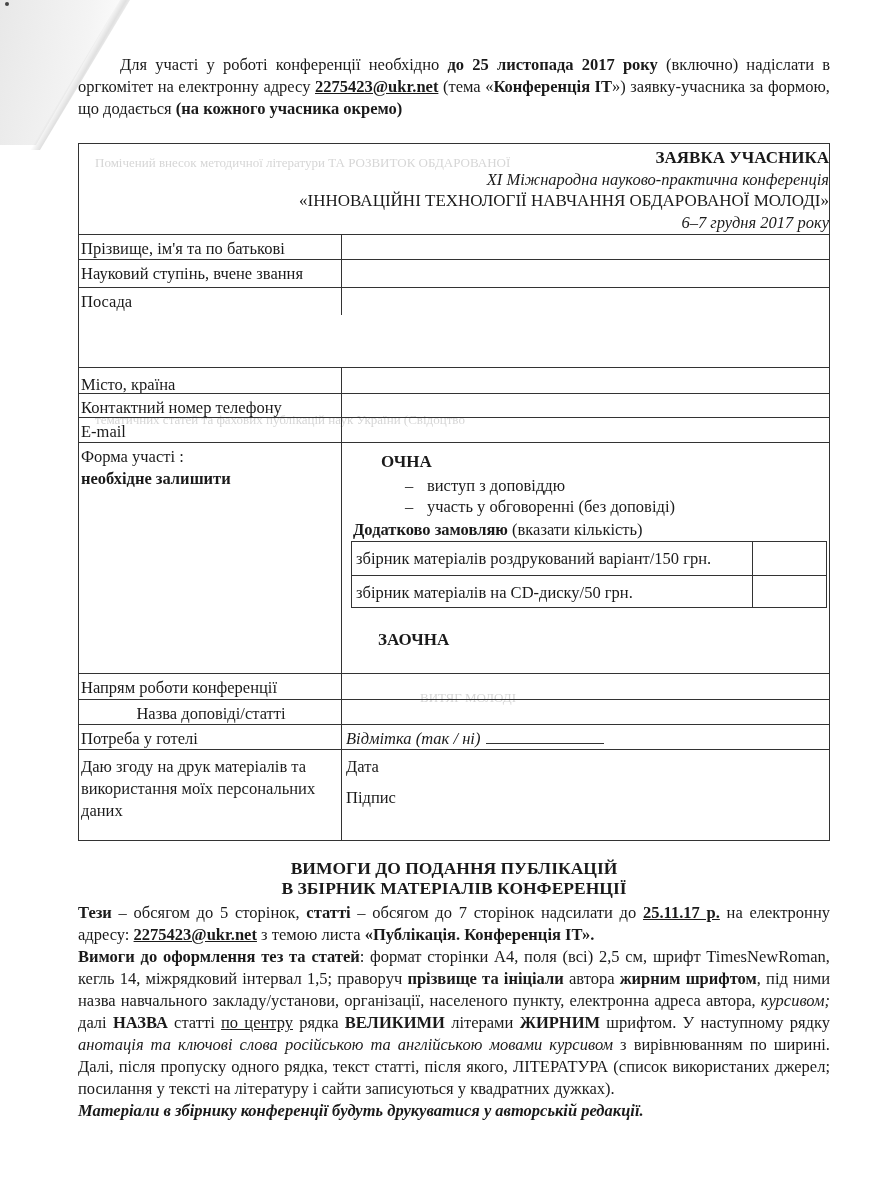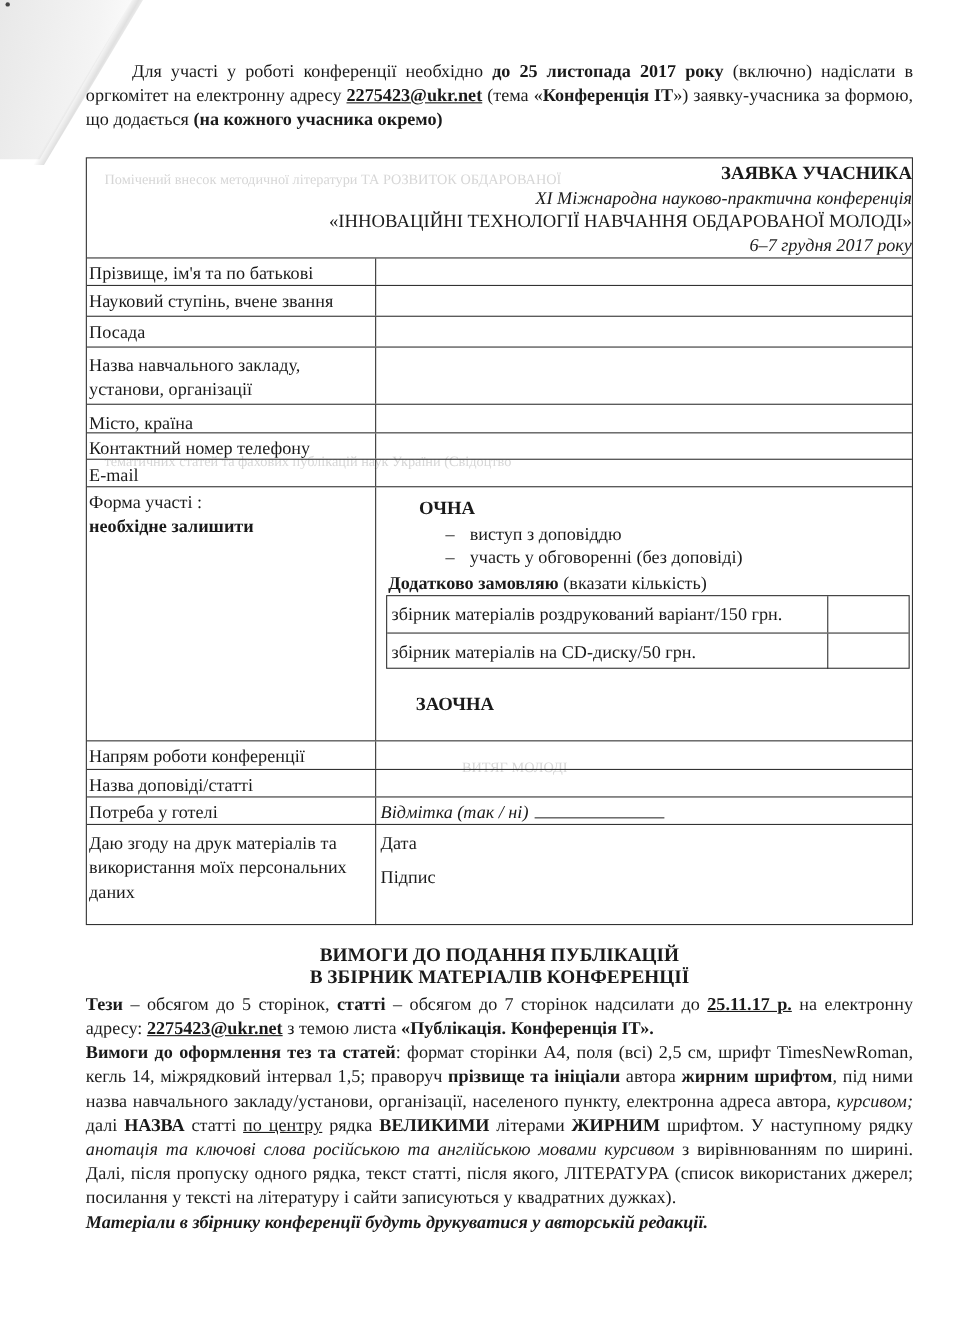--- a/index.html
+++ b/index.html
@@ -118,24 +118,20 @@
       <div class="val"></div>
     </div>
     <div class="row" style="top:115px;height:28px;">
       <div class="lbl">Науковий ступінь, вчене звання</div>
       <div class="val"></div>
     </div>
     <div class="row" style="top:143px;height:28px;">
       <div class="lbl">Посада</div>
       <div class="val"></div>
     </div>
-    <div class="row" style="top:171px;height:52px;">
-      <div class="lbl" style="padding-top:5px;">Назва навчального закладу, установи, організації</div>
-      <div class="val"></div>
-    </div>
     <div class="row" style="top:223px;height:26px;">
       <div class="lbl" style="padding-top:6px;">Місто, країна</div>
       <div class="val"></div>
     </div>
     <div class="row" style="top:249px;height:24px;">
       <div class="lbl">Контактний номер телефону</div>
       <div class="val"></div>
     </div>
     <div class="row" style="top:273px;height:25px;">
       <div class="lbl">E-mail</div>
@@ -169,21 +165,21 @@
           </div>
         </div>
         <div class="zaochna" style="left:35px;top:186px;">ЗАОЧНА</div>
       </div>
     </div>
 
     <div class="row" style="top:529px;height:26px;">
       <div class="lbl">Напрям роботи конференції</div>
       <div class="val"></div>
     </div>
-    <div class="row" style="top:555px;height:25px;">
+    <div class="row" style="top:555px;height:25px;text-align:center;">
       <div class="lbl">Назва доповіді/статті</div>
       <div class="val"></div>
     </div>
     <div class="row" style="top:580px;height:25px;">
       <div class="lbl">Потреба у готелі</div>
       <div class="val">
         <span class="i">Відмітка (так / ні)</span><span class="sigline"></span>
       </div>
     </div>
     <div class="row" style="top:605px;height:92px;">

